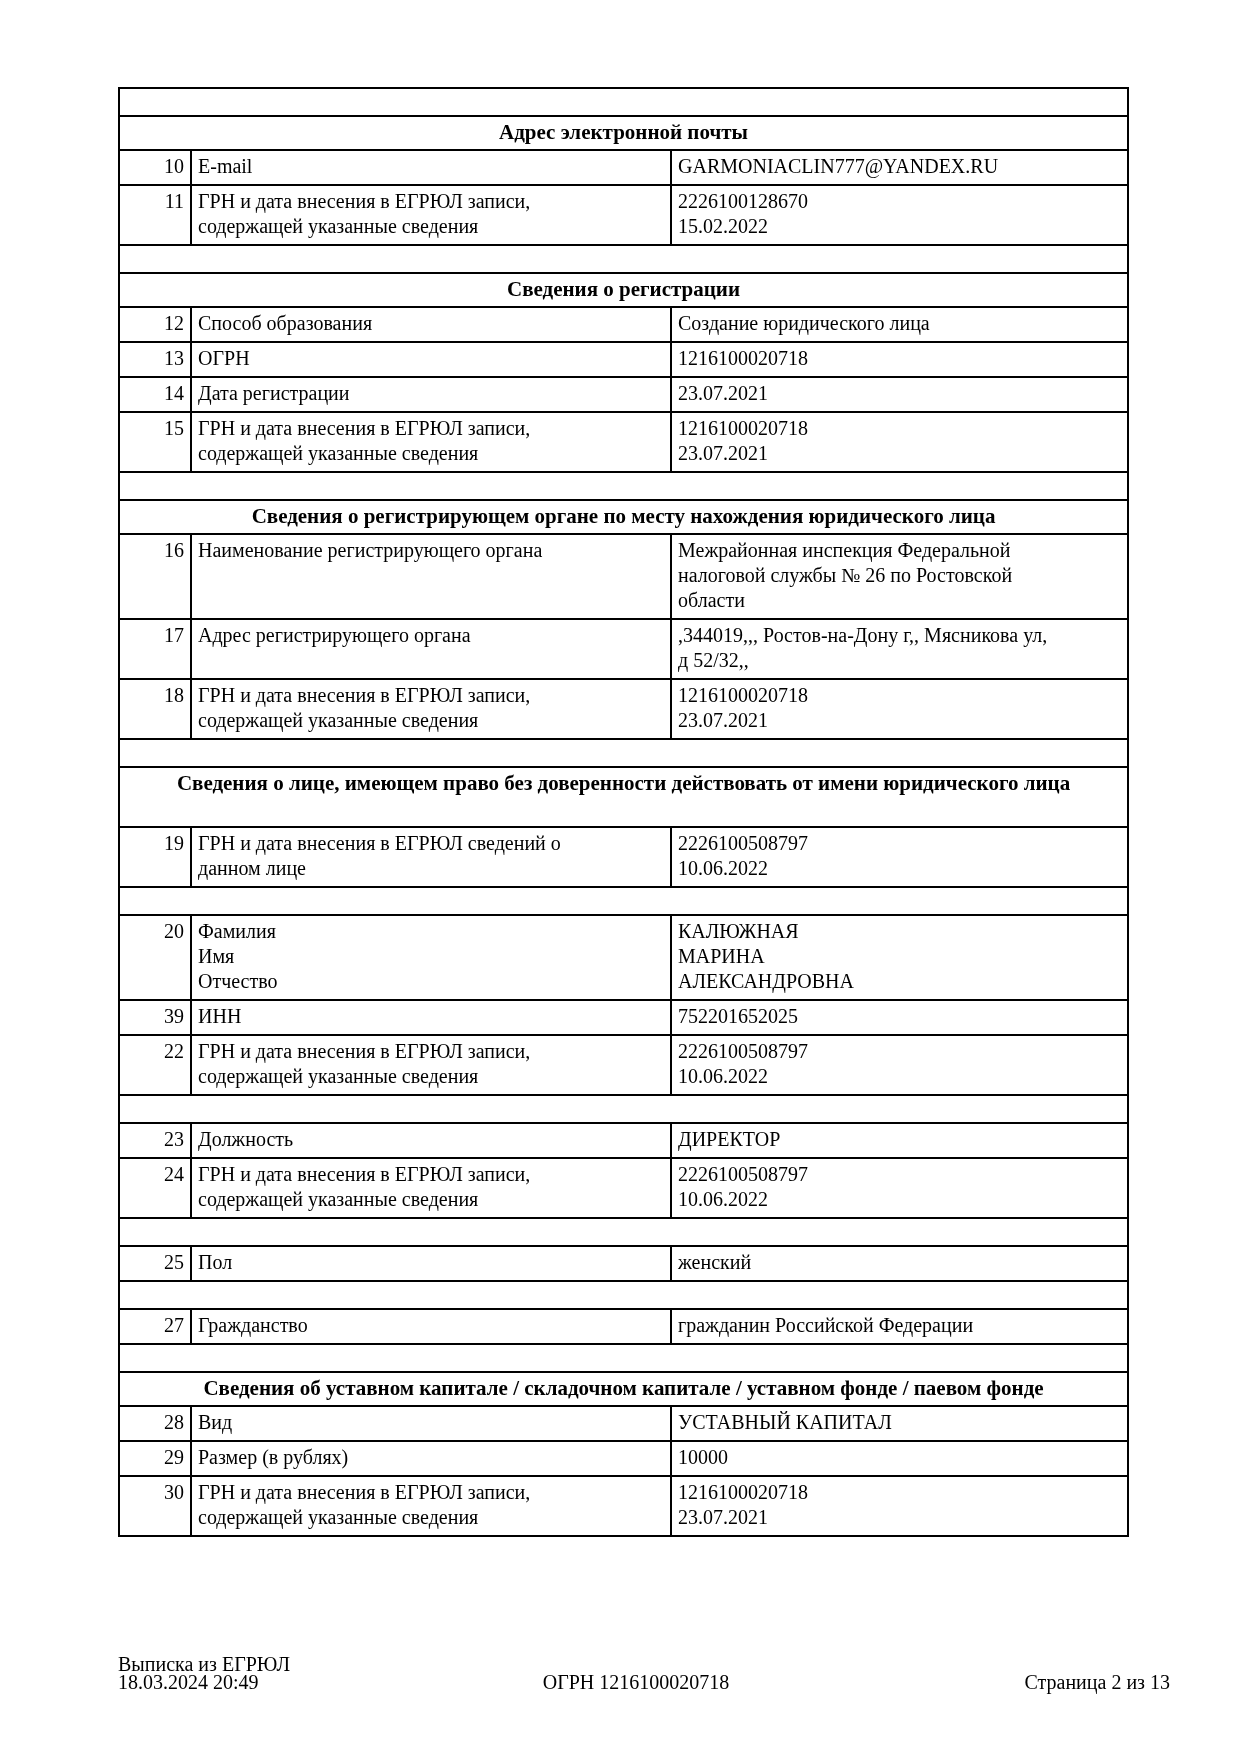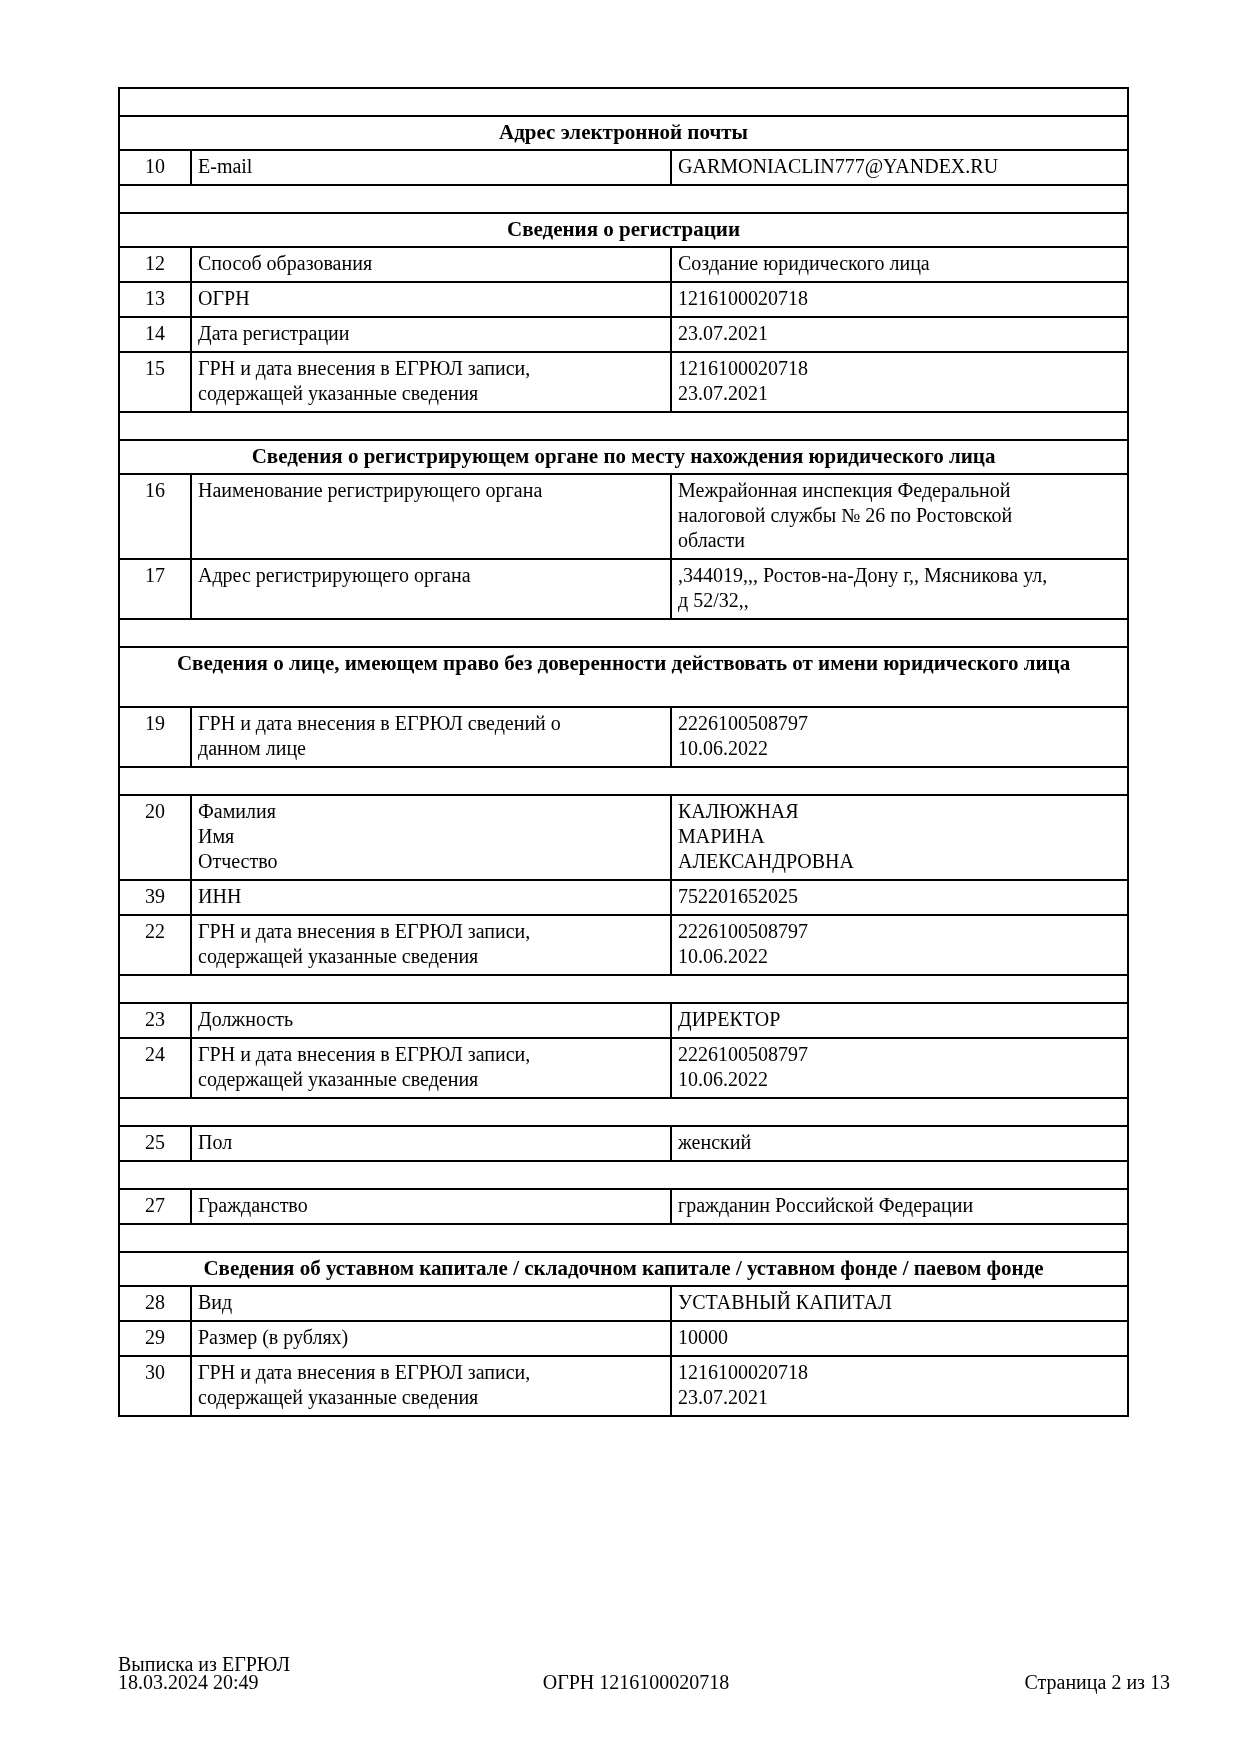--- a/index.html
+++ b/index.html
@@ -19,21 +19,21 @@
   }
   table.egrul td {
     border:2px solid #000000;
     vertical-align:top;
     font-size:20px;
     line-height:25px;
     padding:3px 6px;
     overflow:hidden;
     word-wrap:break-word;
   }
-  td.num { text-align:center; padding-left:0; padding-right:0; }
+  td.num { text-align:right; padding-left:0; padding-right:0; }
   tr.spacer td { height:26px; padding:0; }
   tr.hdr td {
     text-align:center;
     font-weight:bold;
     font-size:21px;
     line-height:25px;
     padding:3px 10px;
   }
   td.h1 { height:27px; }
   td.h2 { height:52px; }
@@ -78,20 +78,31 @@
         </tr>
         <tr>
           <td class="num h1">10</td>
           <td class="h1">
             <div>E-mail</div>
           </td>
           <td class="h1">
             <div>GARMONIACLIN777@YANDEX.RU</div>
           </td>
         </tr>
+        <tr>
+          <td class="num h2">11</td>
+          <td class="h2">
+            <div>ГРН и дата внесения в ЕГРЮЛ записи,</div>
+            <div>содержащей указанные сведения</div>
+          </td>
+          <td class="h2">
+            <div>2226100128670</div>
+            <div>15.02.2022</div>
+          </td>
+        </tr>
         <tr class="spacer">
           <td colspan="3"></td>
         </tr>
         <tr class="hdr">
           <td colspan="3" class="h1">Сведения о регистрации</td>
         </tr>
         <tr>
           <td class="num h1">12</td>
           <td class="h1">
             <div>Способ образования</div>
@@ -147,20 +158,31 @@
           </td>
         </tr>
         <tr>
           <td class="num h2">17</td>
           <td class="h2">
             <div>Адрес регистрирующего органа</div>
           </td>
           <td class="h2">
             <div>,344019,,, Ростов-на-Дону г,, Мясникова ул,</div>
             <div>д 52/32,,</div>
+          </td>
+        </tr>
+        <tr>
+          <td class="num h2">18</td>
+          <td class="h2">
+            <div>ГРН и дата внесения в ЕГРЮЛ записи,</div>
+            <div>содержащей указанные сведения</div>
+          </td>
+          <td class="h2">
+            <div>1216100020718</div>
+            <div>23.07.2021</div>
           </td>
         </tr>
         <tr class="spacer">
           <td colspan="3"></td>
         </tr>
         <tr class="hdr">
           <td colspan="3" class="h2">Сведения о лице, имеющем право без доверенности действовать от имени юридического лица</td>
         </tr>
         <tr>
           <td class="num h2">19</td>

